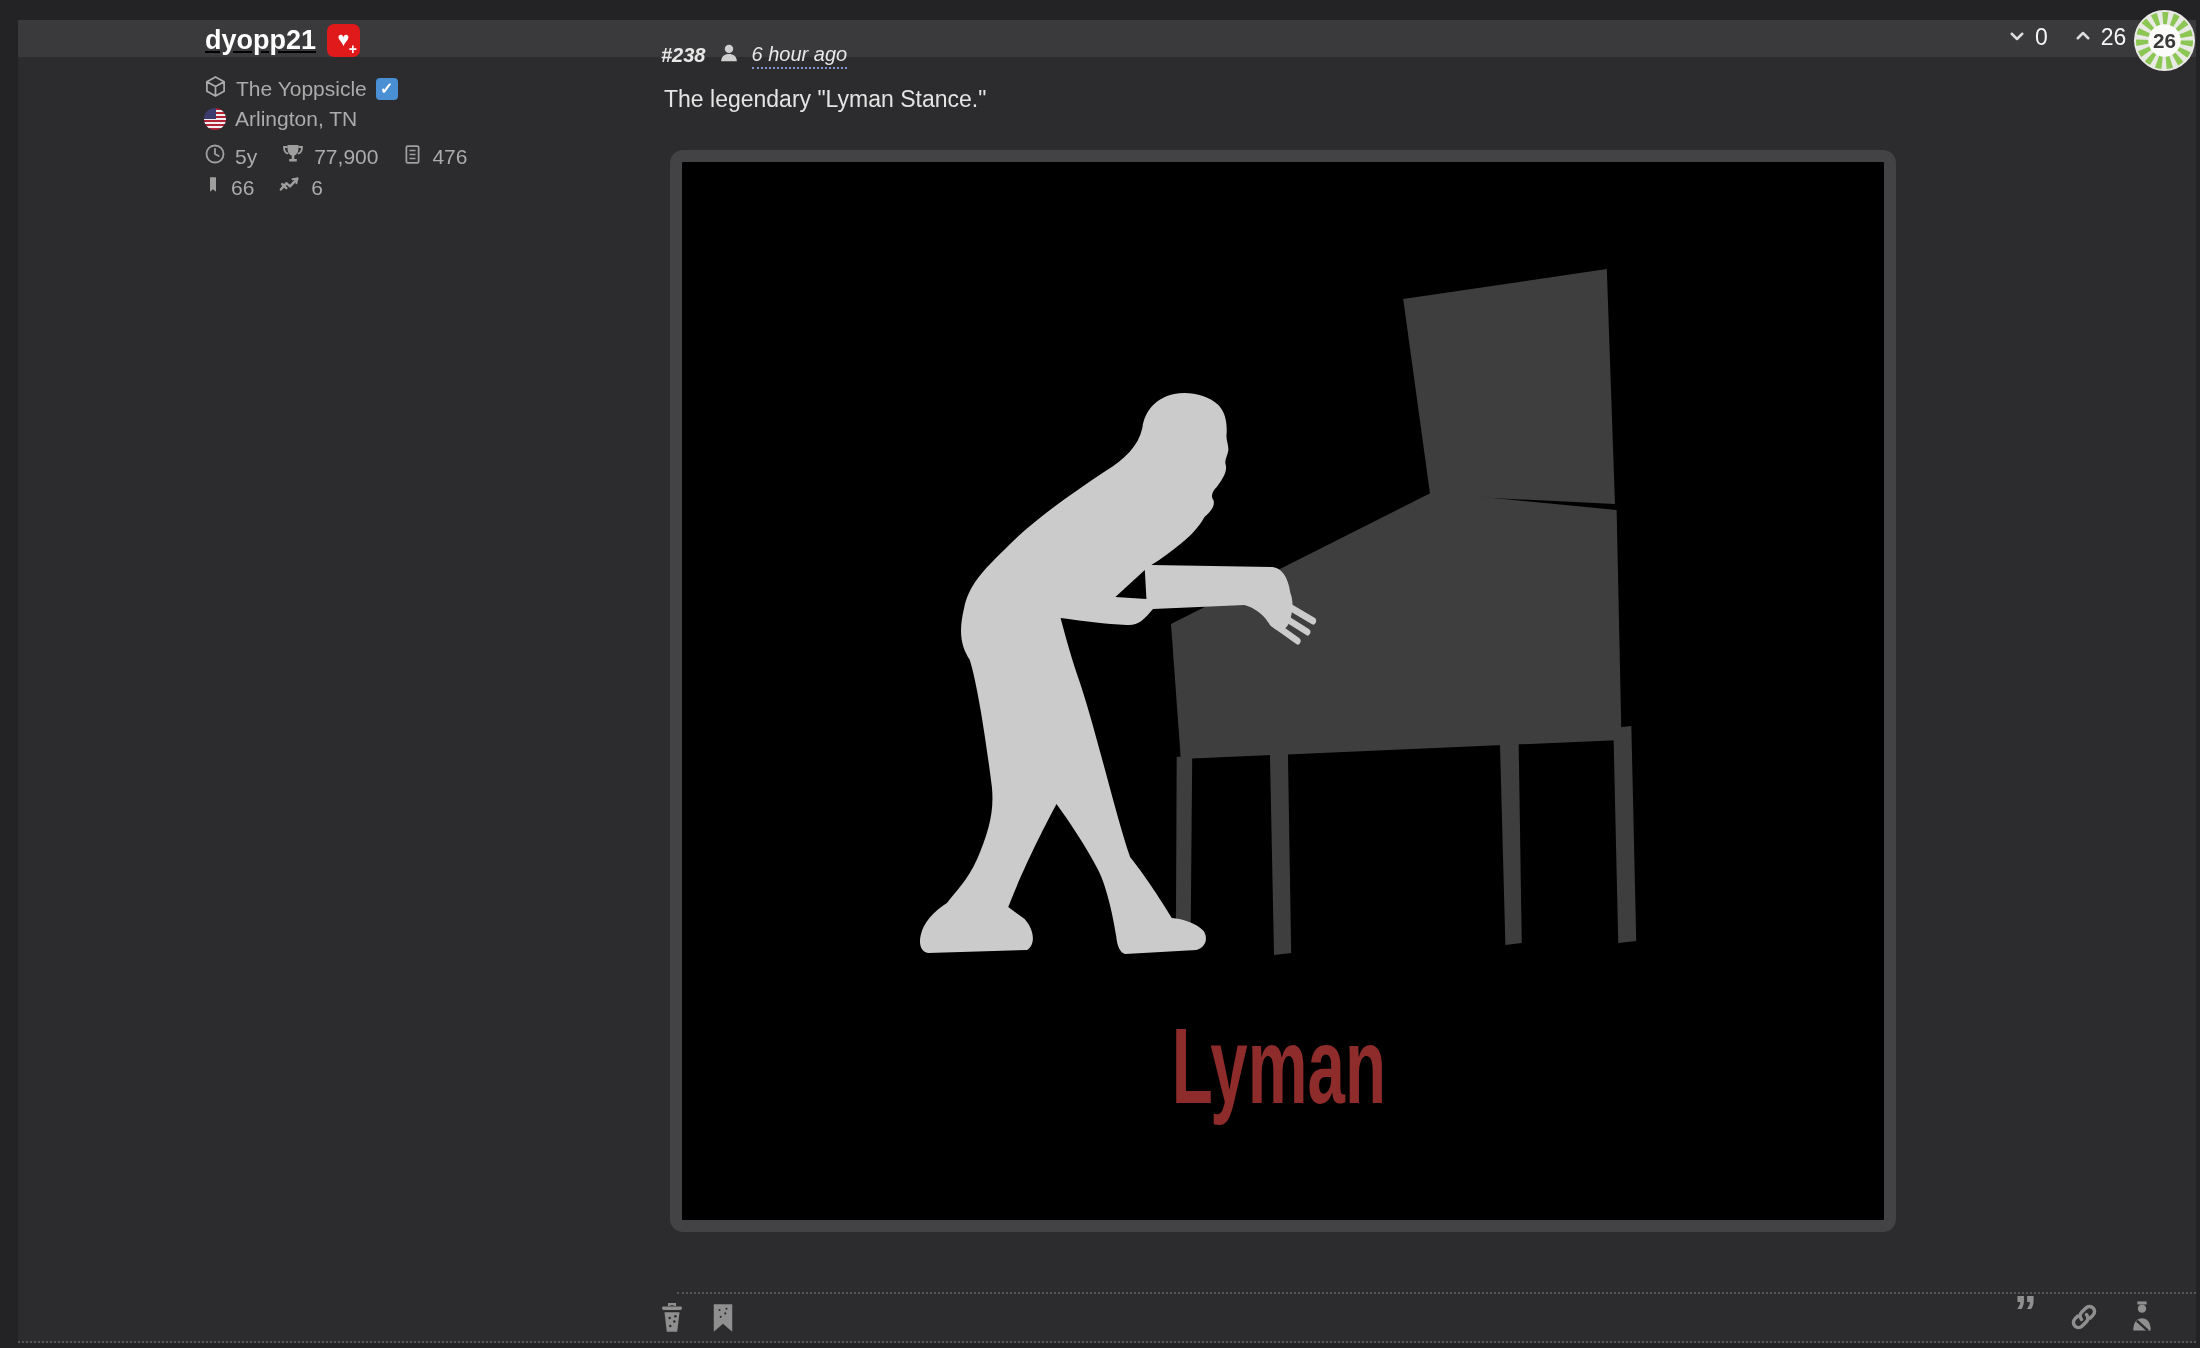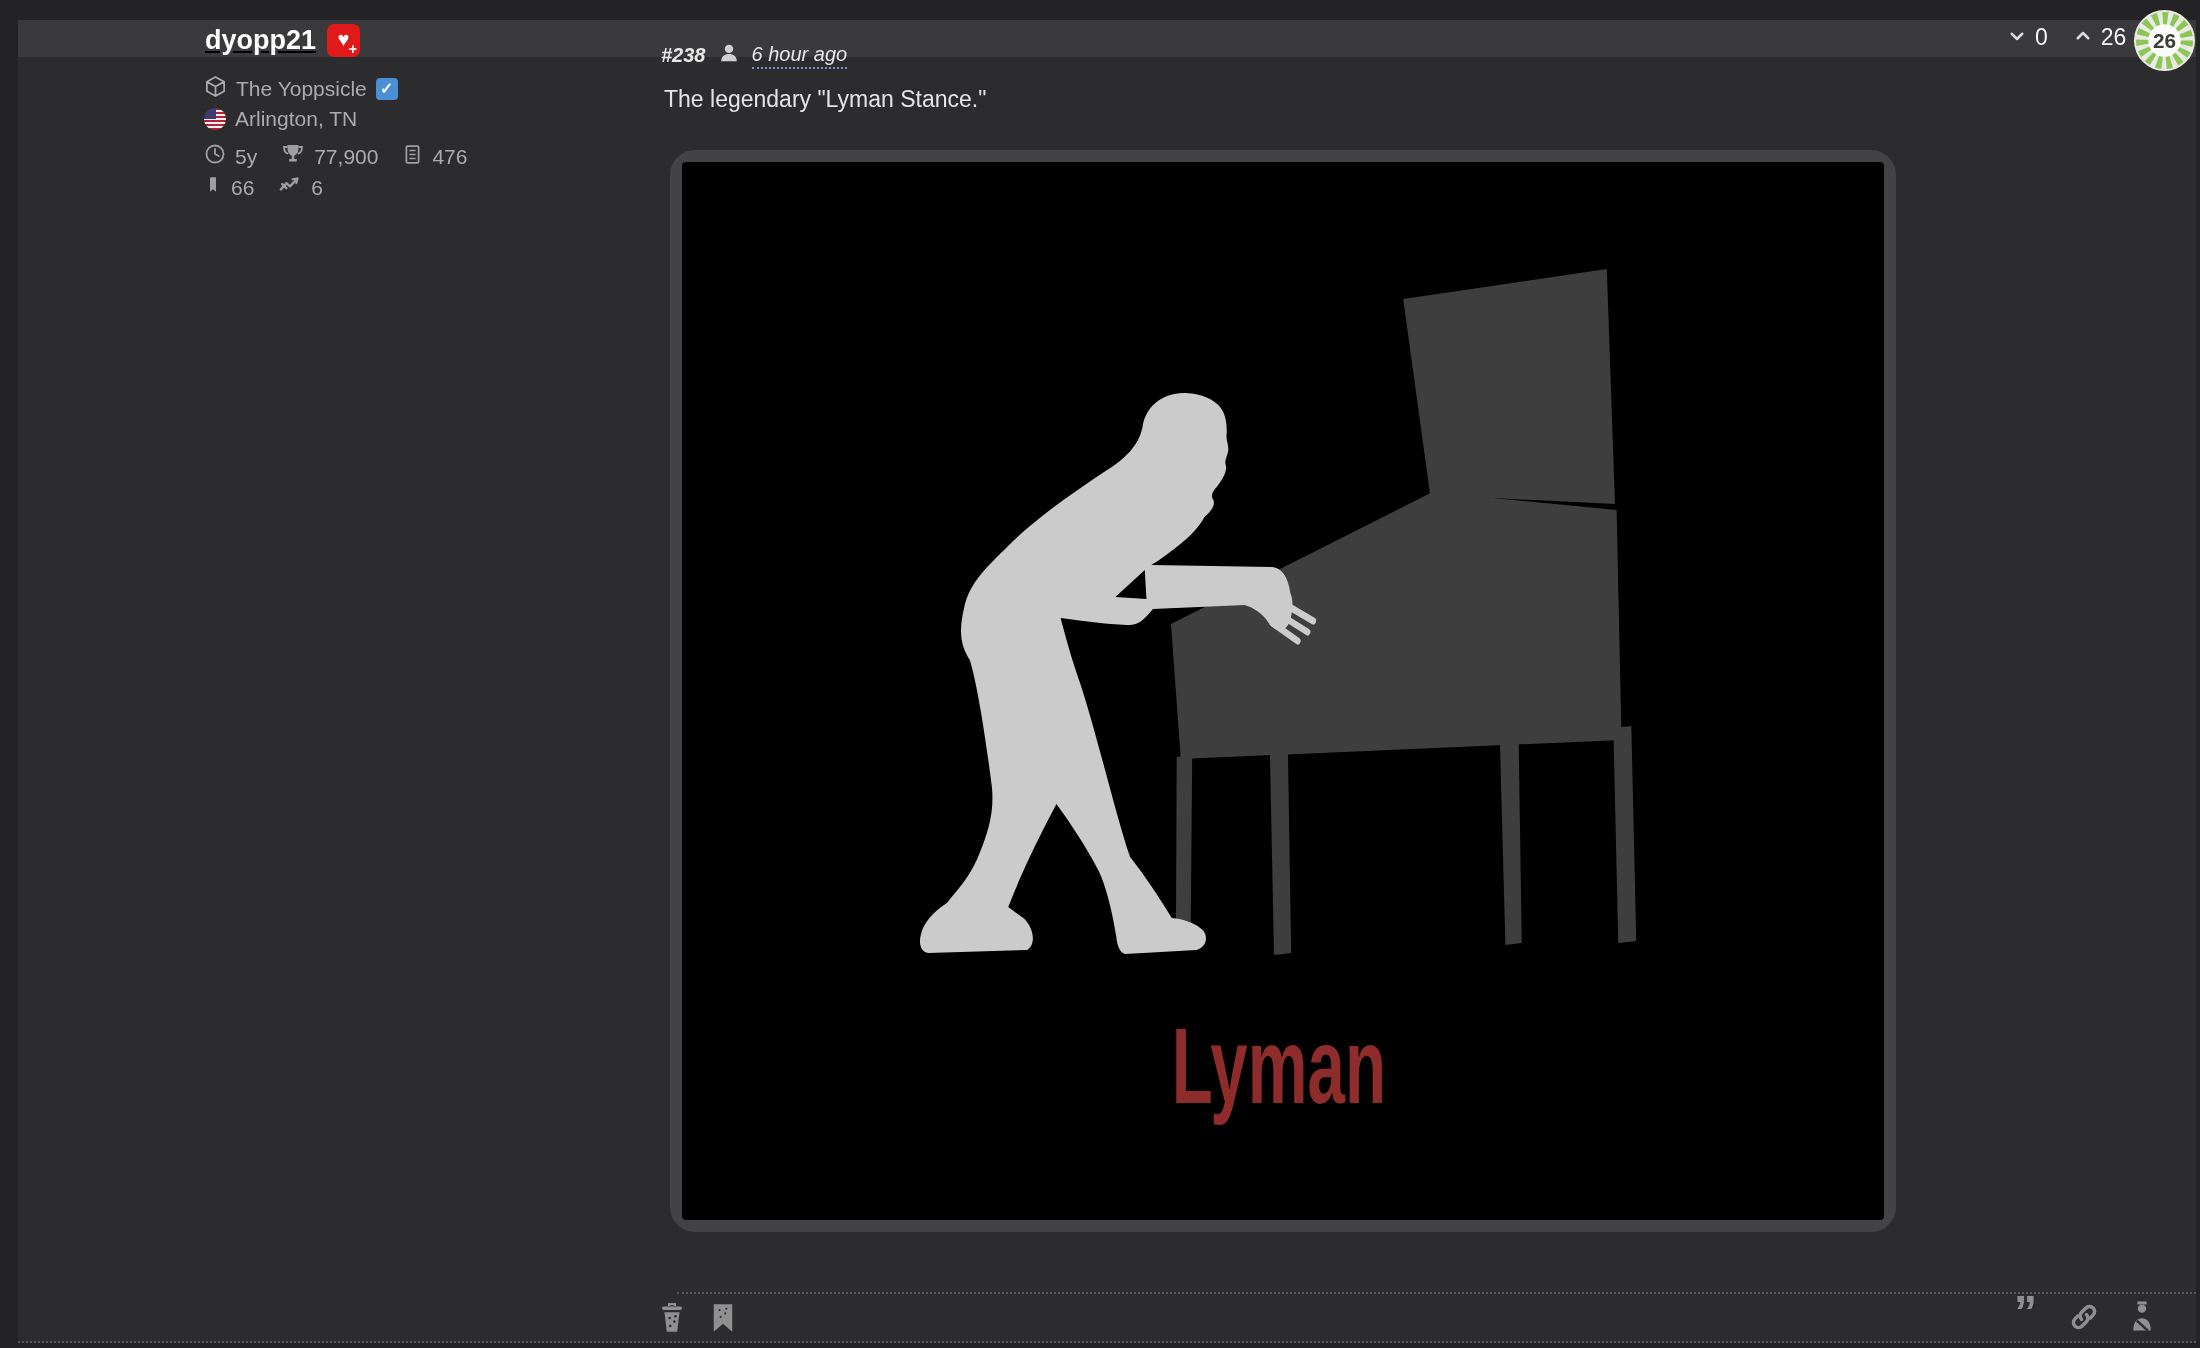--- a/index.html
+++ b/index.html
@@ -57,21 +57,21 @@
   .flag{width:22px;height:22px;border-radius:50%;overflow:hidden;
       background:
         linear-gradient(#3c3b6e,#3c3b6e) no-repeat 0 0/12px 11px,
         repeating-linear-gradient(#b22234 0 2px,#efefef 2px 4px);}
 
   
   .posttext{position:absolute;left:664px;top:86px;color:#e4e4e4;font-size:23px;}
 
   
   .frame{position:absolute;left:670px;top:150px;width:1226px;height:1082px;box-sizing:border-box;
-      border:12px solid #434346;border-radius:25px;background:#000;}
+      border:12px solid #434346;border-radius:13px;background:#000;}
   .frame svg{display:block;width:100%;height:100%;border-radius:4px;}
 
   
   .dotline-top{position:absolute;left:677px;top:1292px;width:1519px;border-top:2px dotted #565656;}
   .dotline-bot{position:absolute;left:18px;top:1341px;width:2178px;border-top:2px dotted #565656;}
   .tool{position:absolute;color:#8f8f8f;}
   .quoteglyph{font-size:46px;font-weight:bold;line-height:20px;}
 
   .icon{display:inline-block;vertical-align:middle;}
   svg text{font-family:"Liberation Sans",sans-serif;}

